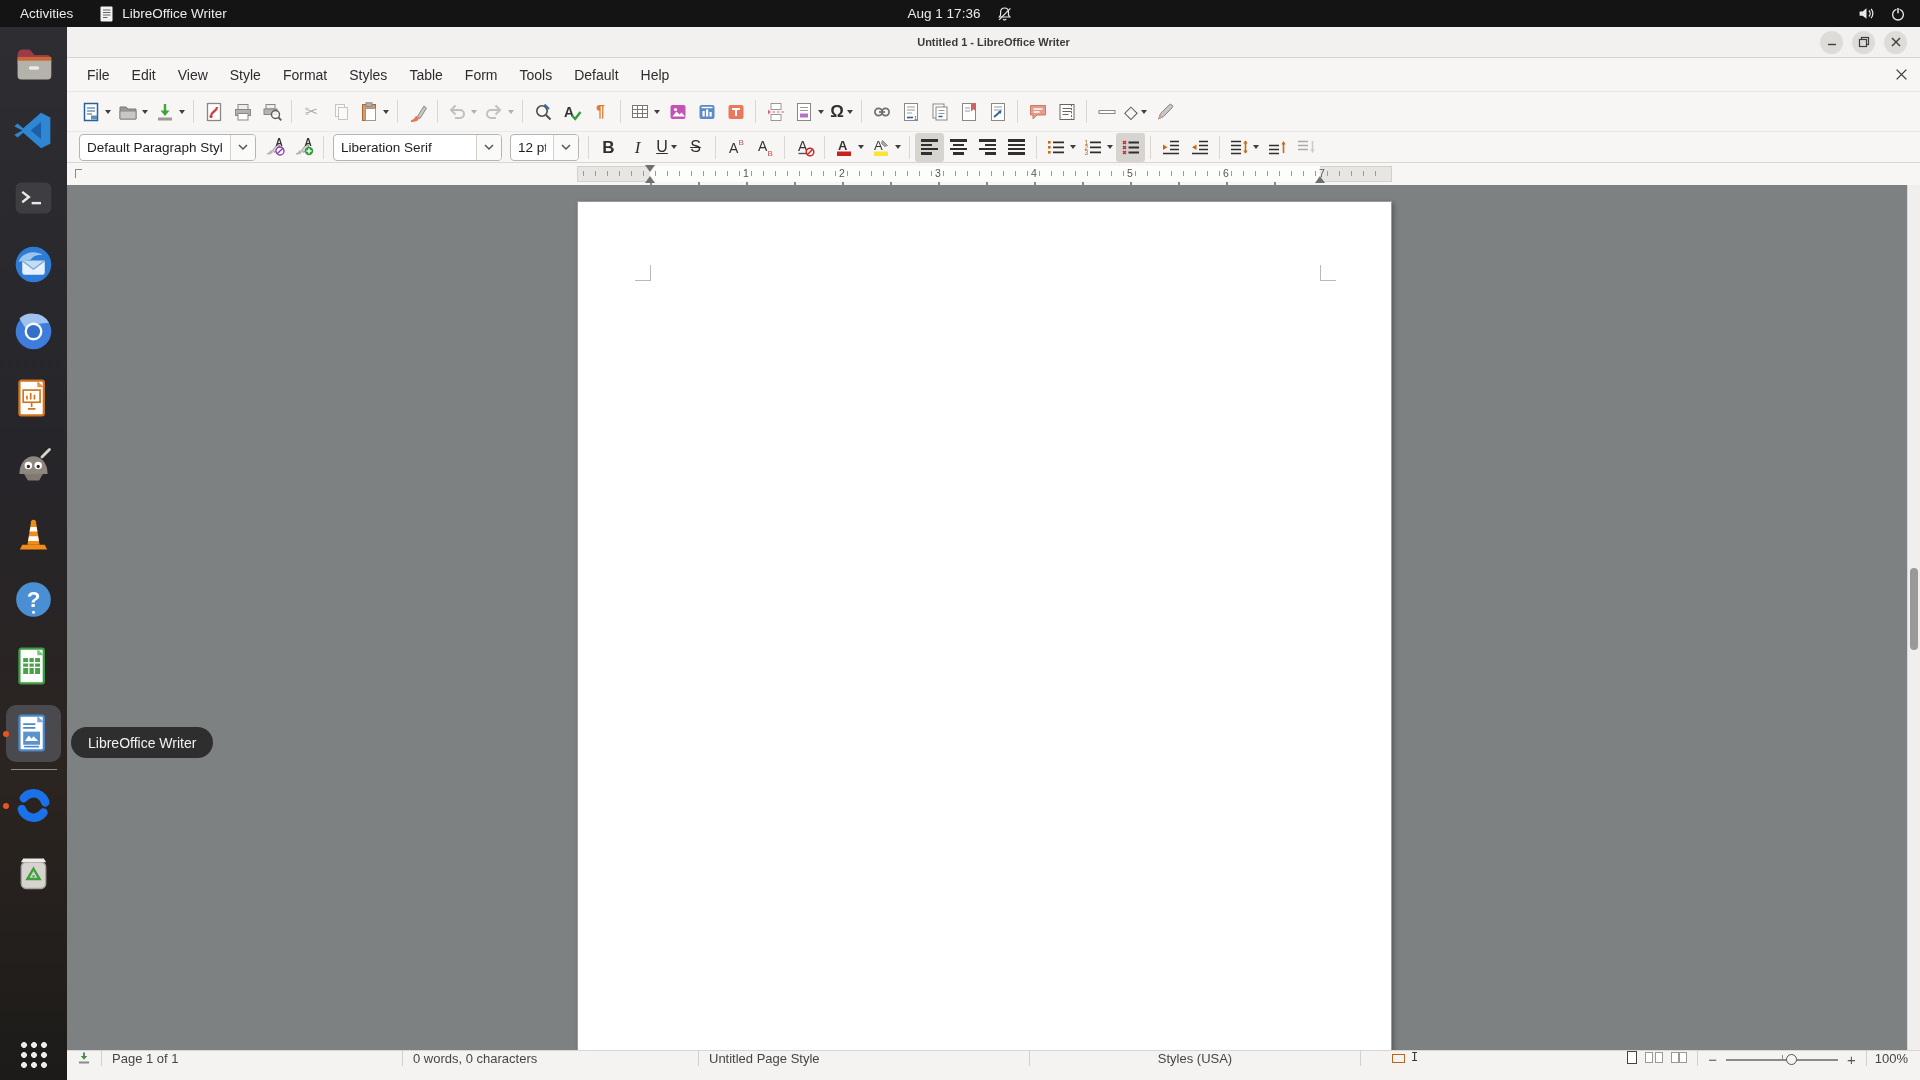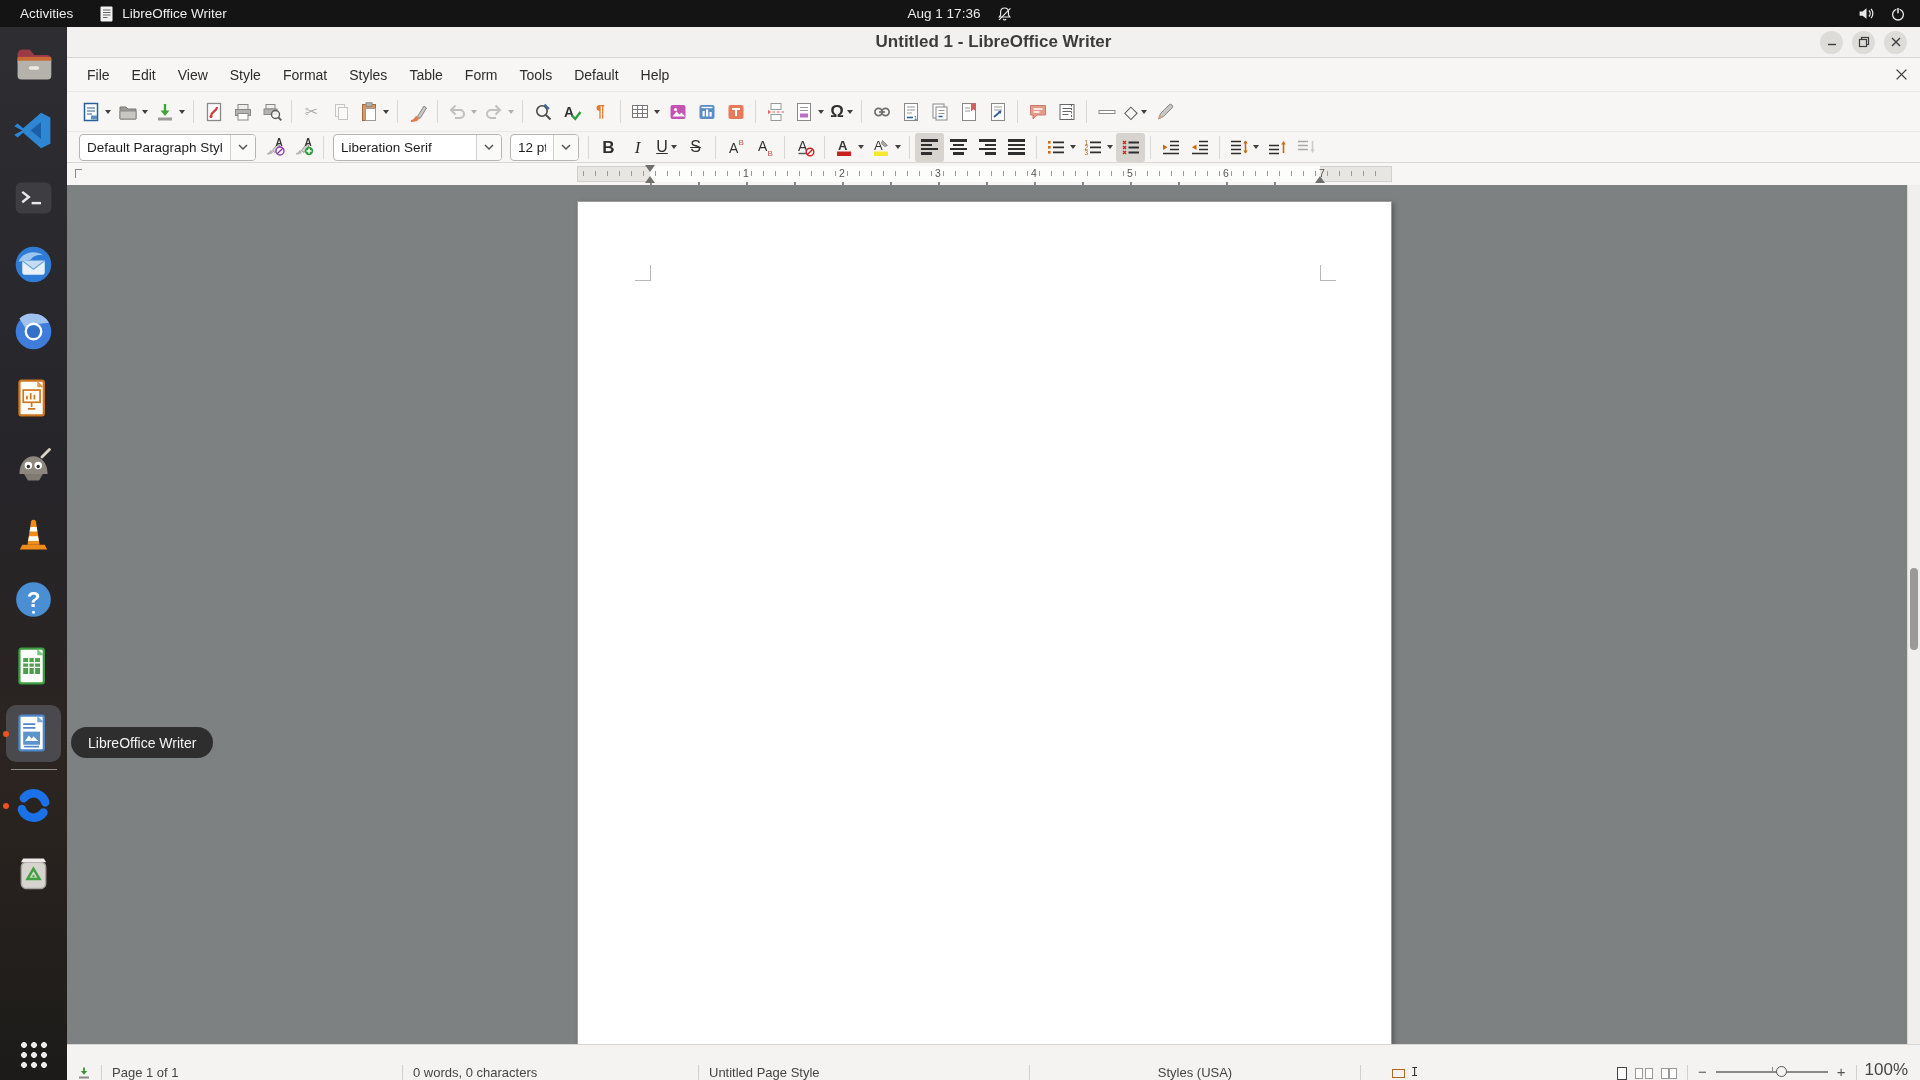--- a/index.html
+++ b/index.html
@@ -25,21 +25,21 @@
   .ddot{position:absolute;left:3px;top:50%;margin-top:-3px;width:6px;height:6px;border-radius:50%;background:#e95420}
   .dsep{width:46px;height:1px;background:#8f8d8a;margin:2px 0;flex:0 0 auto}
   .dgrid{margin-top:auto;margin-bottom:10px;width:30px;height:30px;flex:0 0 auto;
     background-image:radial-gradient(circle,#ececec 2.6px,rgba(0,0,0,0) 3.2px);background-size:10px 10px;background-position:0 0}
   #tooltip{position:absolute;left:71px;top:727px;height:31px;padding:0 17px;background:#2e2e2e;color:#f2f2f2;
     border-radius:16px;display:flex;align-items:center;font-size:14px;z-index:11;white-space:nowrap}
 
   
   #window{position:absolute;left:67px;top:27px;right:0;bottom:0;display:flex;flex-direction:column;background:#f7f6f5}
   .titlebar{height:31px;background:#f2f1ef;border-bottom:1px solid #d7d5d2;display:flex;align-items:center;position:relative;flex:0 0 auto}
-  .title{position:absolute;left:0;right:0;text-align:center;font-weight:700;color:#3b3b3b;font-size:17px}
+  .title{position:absolute;left:0;right:0;text-align:center;font-weight:700;color:#3b3b3b;font-size:11px}
   .wctrl{margin-left:auto;display:flex;gap:9px;padding-right:13px;z-index:1}
   .wbtn{width:23px;height:23px;border-radius:50%;background:#dedcd9;display:flex;align-items:center;justify-content:center}
 
   .menubar{height:33px;display:flex;align-items:center;padding-left:9px;font-size:14px;color:#2d2d2d;flex:0 0 auto}
   .menu{padding:5px 11px;border-radius:4px;cursor:default}
   .menuclose{margin-left:auto;margin-right:12px;display:flex;align-items:center}
 
   .tb{display:flex;align-items:center;padding-left:10px;border-top:1px solid #eae8e6;flex:0 0 auto}
   .tb1{height:40px}
   .tb2{height:32px;border-bottom:1px solid #d9d6d3}
@@ -78,31 +78,31 @@
   
   .docarea{flex:1;position:relative;background:#7e8182;overflow:hidden}
   .page{position:absolute;left:510px;top:16px;width:815px;height:1100px;background:#fff;border:1px solid #9b9b9b;box-shadow:2px 2px 5px rgba(0,0,0,.3)}
   .cmark{position:absolute;width:16px;height:16px}
   .cm-l{left:57px;top:63px;border-right:1px solid #b9b9b9;border-bottom:1px solid #b9b9b9}
   .cm-r{left:742px;top:63px;border-left:1px solid #b9b9b9;border-bottom:1px solid #b9b9b9}
   .scroll{position:absolute;right:0;top:0;bottom:0;width:13px;background:#f0efed;border-left:1px solid #d9d6d3}
   .thumb{position:absolute;left:2px;right:2px;top:383px;height:82px;background:#9b9998;border-radius:5px}
 
   
-  .statusbar{height:36px;background:#f4f3f1;border-top:1px solid #d8d5d2;display:flex;align-items:flex-end;font-size:13px;color:#454545;flex:0 0 auto}
+  .statusbar{height:30px;background:#f4f3f1;border-top:1px solid #d8d5d2;display:flex;align-items:flex-start;font-size:13px;color:#454545;flex:0 0 auto}
   .scell{padding:0 10px;display:flex;align-items:center;gap:6px;white-space:nowrap}
   .sdiv{width:1px;height:15px;background:#d2cfcc;flex:0 0 auto}
   .w-page{width:300px}.w-words{width:295px}.w-style{width:330px}
   .w-lang{width:330px;justify-content:center}.w-sel{width:88px;justify-content:center}
   .selrect{width:13px;height:9px;border:1.5px solid #b5651d;display:inline-block}
   .vpage{display:inline-block;border:1.5px solid #666;background:#fff}
   .slider-track{position:relative;width:112px;height:2px;background:#8a8a8a}
   .slider-tick{position:absolute;left:50%;top:-4px;width:1px;height:5px;background:#8a8a8a}
   .slider-thumb{position:absolute;left:54%;top:-5px;width:11px;height:11px;border:1.5px solid #555;border-radius:50%;background:#f5f4f3}
-  .zoomcell{padding:0 12px 0 8px;font-size:17px}
+  .zoomcell{padding:0 12px 0 8px;font-size:13px}
 </style>
 </head>
 <body>
 
 <div id="screen">
 
   <div id="topbar">
     <div class="tb-left">
       <span>Activities</span>
       <span class="tb-app">

